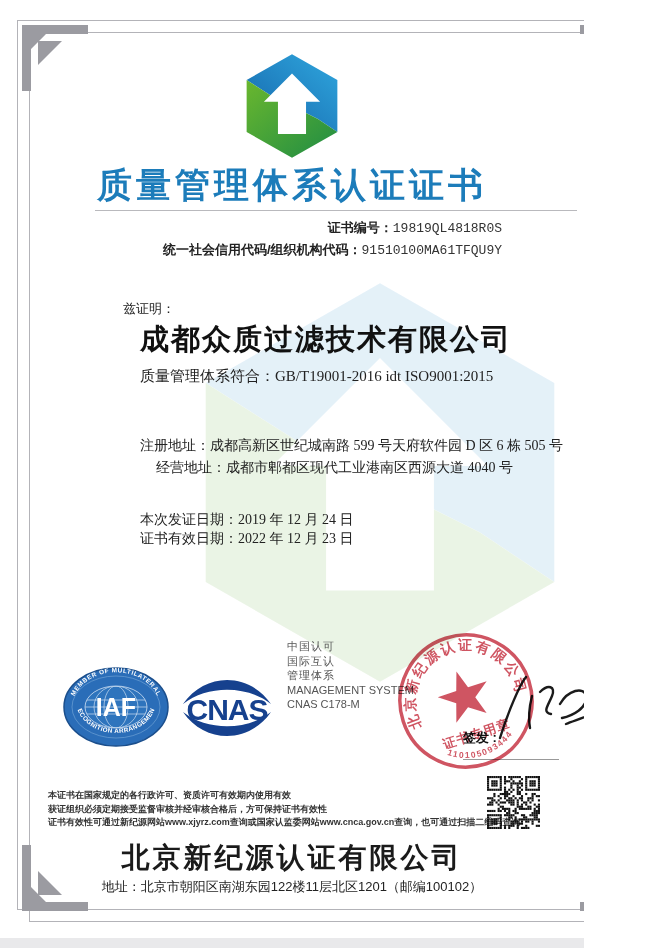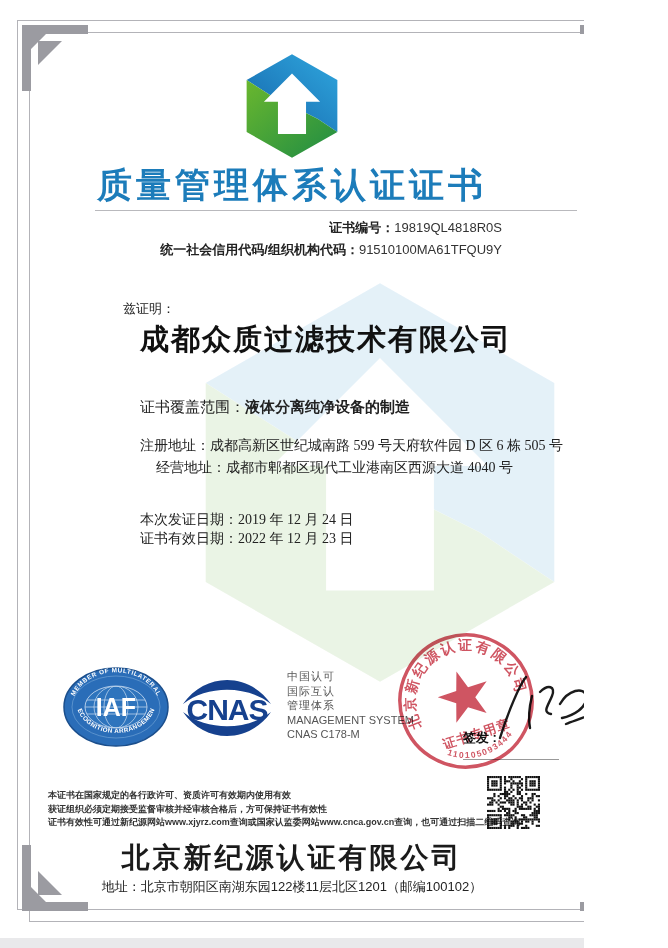--- a/index.html
+++ b/index.html
@@ -11,31 +11,31 @@
   .b{font-weight:bold;}
   
   .frame-line{position:absolute;border:1px solid #b3b3b8;}
   .bracket{position:absolute;width:70px;height:70px;}
   
   .title{left:0;right:0;top:162px;text-align:center;font-size:35px;font-weight:bold;
          color:#1c7cba;letter-spacing:4px;}
   .title-rule{left:95px;top:210px;width:482px;height:0;border-top:1px solid #b9b9bd;}
   .certno-line{right:82px;top:219px;font-size:13px;text-align:right;}
   .creditcode-line{right:82px;top:241px;font-size:13px;text-align:left;}
-  .val{font-family:Liberation Sans, sans-serif;font-weight:normal;color:#333;}
+  .val{font-family:Liberation Mono, monospace;font-weight:normal;color:#333;}
   
   .certify-intro{left:123px;top:300px;font-size:13px;}
   .company-name{left:140px;top:320px;font-size:29px;font-weight:bold;letter-spacing:2px;color:#111;}
   .std-line{left:140px;top:367px;font-size:15px;}
   .scope-line{left:140px;top:398px;font-size:15px;}
   .addr-line1{left:140px;top:437px;font-size:14px;}
   .addr-line2{left:156px;top:459px;font-size:14px;}
   .dates{left:140px;top:510px;font-size:14px;line-height:19px;}
   
-  .accred-notes{left:287px;top:669px;font-size:11px;line-height:14.5px;color:#555;letter-spacing:1px;}
+  .accred-notes{left:287px;top:639px;font-size:11px;line-height:14.5px;color:#555;letter-spacing:1px;}
   .accred-notes .en{letter-spacing:0;}
   
   .stamp{left:391px;top:626px;width:150px;height:150px;transform:rotate(-18deg);
          opacity:.88;mix-blend-mode:multiply;}
   .sig-row{left:463px;top:729px;font-size:13px;color:#111;}
   .sig-underline{display:inline-block;width:96px;border-bottom:1px solid #999;height:12px;}
   .signature{left:494px;top:672px;width:112px;height:72px;}
   
   .footnotes{left:48px;top:789px;font-size:9px;line-height:13.5px;color:#333;font-weight:bold;}
   .qr{left:487px;top:776px;}
@@ -98,22 +98,22 @@
   <div class="abs certno-line">
     <span class="b">证书编号：</span><span class="val">19819QL4818R0S</span>
   </div>
   <div class="abs creditcode-line">
     <span class="b">统一社会信用代码/组织机构代码：</span><span class="val">91510100MA61TFQU9Y</span>
   </div>
 
   <div class="abs certify-intro serif">兹证明：</div>
   <div class="abs company-name serif">成都众质过滤技术有限公司</div>
 
-  <div class="abs scope-line serif">
-    <span>证书覆盖范围：</span><span class="b sans">液体分离纯净设备的制造</span>
+  <div class="abs std-line serif">
+    <span>质量管理体系符合：</span><span>GB/T19001-2016 idt ISO9001:2015</span>
   </div>
   <div class="abs addr-line1 serif">
     <span>注册地址：</span><span>成都高新区世纪城南路 599 号天府软件园 D 区 6 栋 505 号</span>
   </div>
   <div class="abs addr-line2 serif">
     <span>经营地址：</span><span>成都市郫都区现代工业港南区西源大道 4040 号</span>
   </div>
 
   <div class="abs dates serif">
     <div><span>本次发证日期：</span><span>2019 年 12 月 24 日</span></div>

